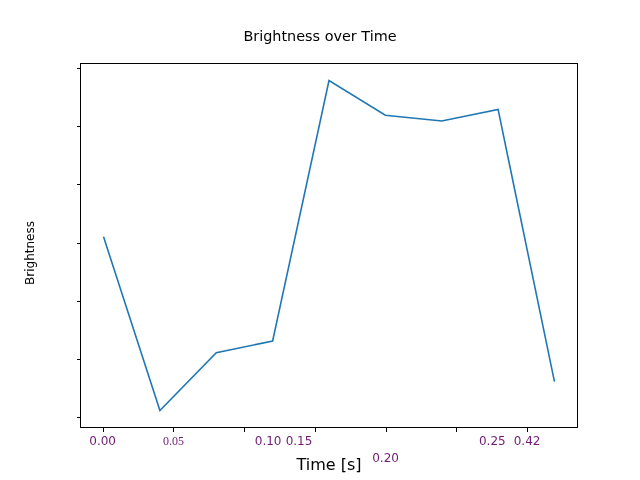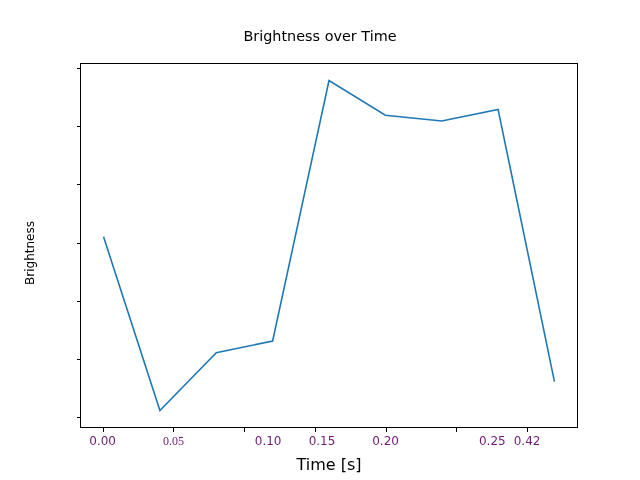--- a/index.html
+++ b/index.html
@@ -116,21 +116,21 @@
     <div class="ytick-mark" style="top: 242.589px;"></div>
     <div class="ytick-mark" style="top: 184.376px;"></div>
     <div class="ytick-mark" style="top: 126.162px;"></div>
     <div class="ytick-mark" style="top: 67.9482px;"></div>
     <div class="xtick-label" style="left: 102.636px;">0.00</div>
     <div class="xtick-mark" style="left: 102.636px;"></div>
     <div class="xtick-label" style="left: 173.375px; font-family: Liberation Serif, serif;">0.05</div>
     <div class="xtick-mark" style="left: 173.375px;"></div>
     <div class="xtick-label" style="left: 244.114px; margin-left: 24px;">0.10</div>
     <div class="xtick-mark" style="left: 244.114px;"></div>
-    <div class="xtick-label" style="left: 322px;">0.15</div>
+    <div class="xtick-label" style="left: 299px;">0.15</div>
     <div class="xtick-mark" style="left: 314.852px;"></div>
-    <div class="xtick-label" style="left: 385.591px;">0.20</div>
+    <div class="xtick-label" style="left: 385.591px; margin-top: 17px;">0.20</div>
     <div class="xtick-mark" style="left: 385.591px;"></div>
     <div class="xtick-label" style="left: 456.33px; margin-left: 36px;">0.25</div>
     <div class="xtick-mark" style="left: 456.33px;"></div>
     <div class="xtick-label" style="left: 527.068px;">0.42</div>
     <div class="xtick-mark" style="left: 527.068px;"></div>
   </div>
 
 </body></html>

